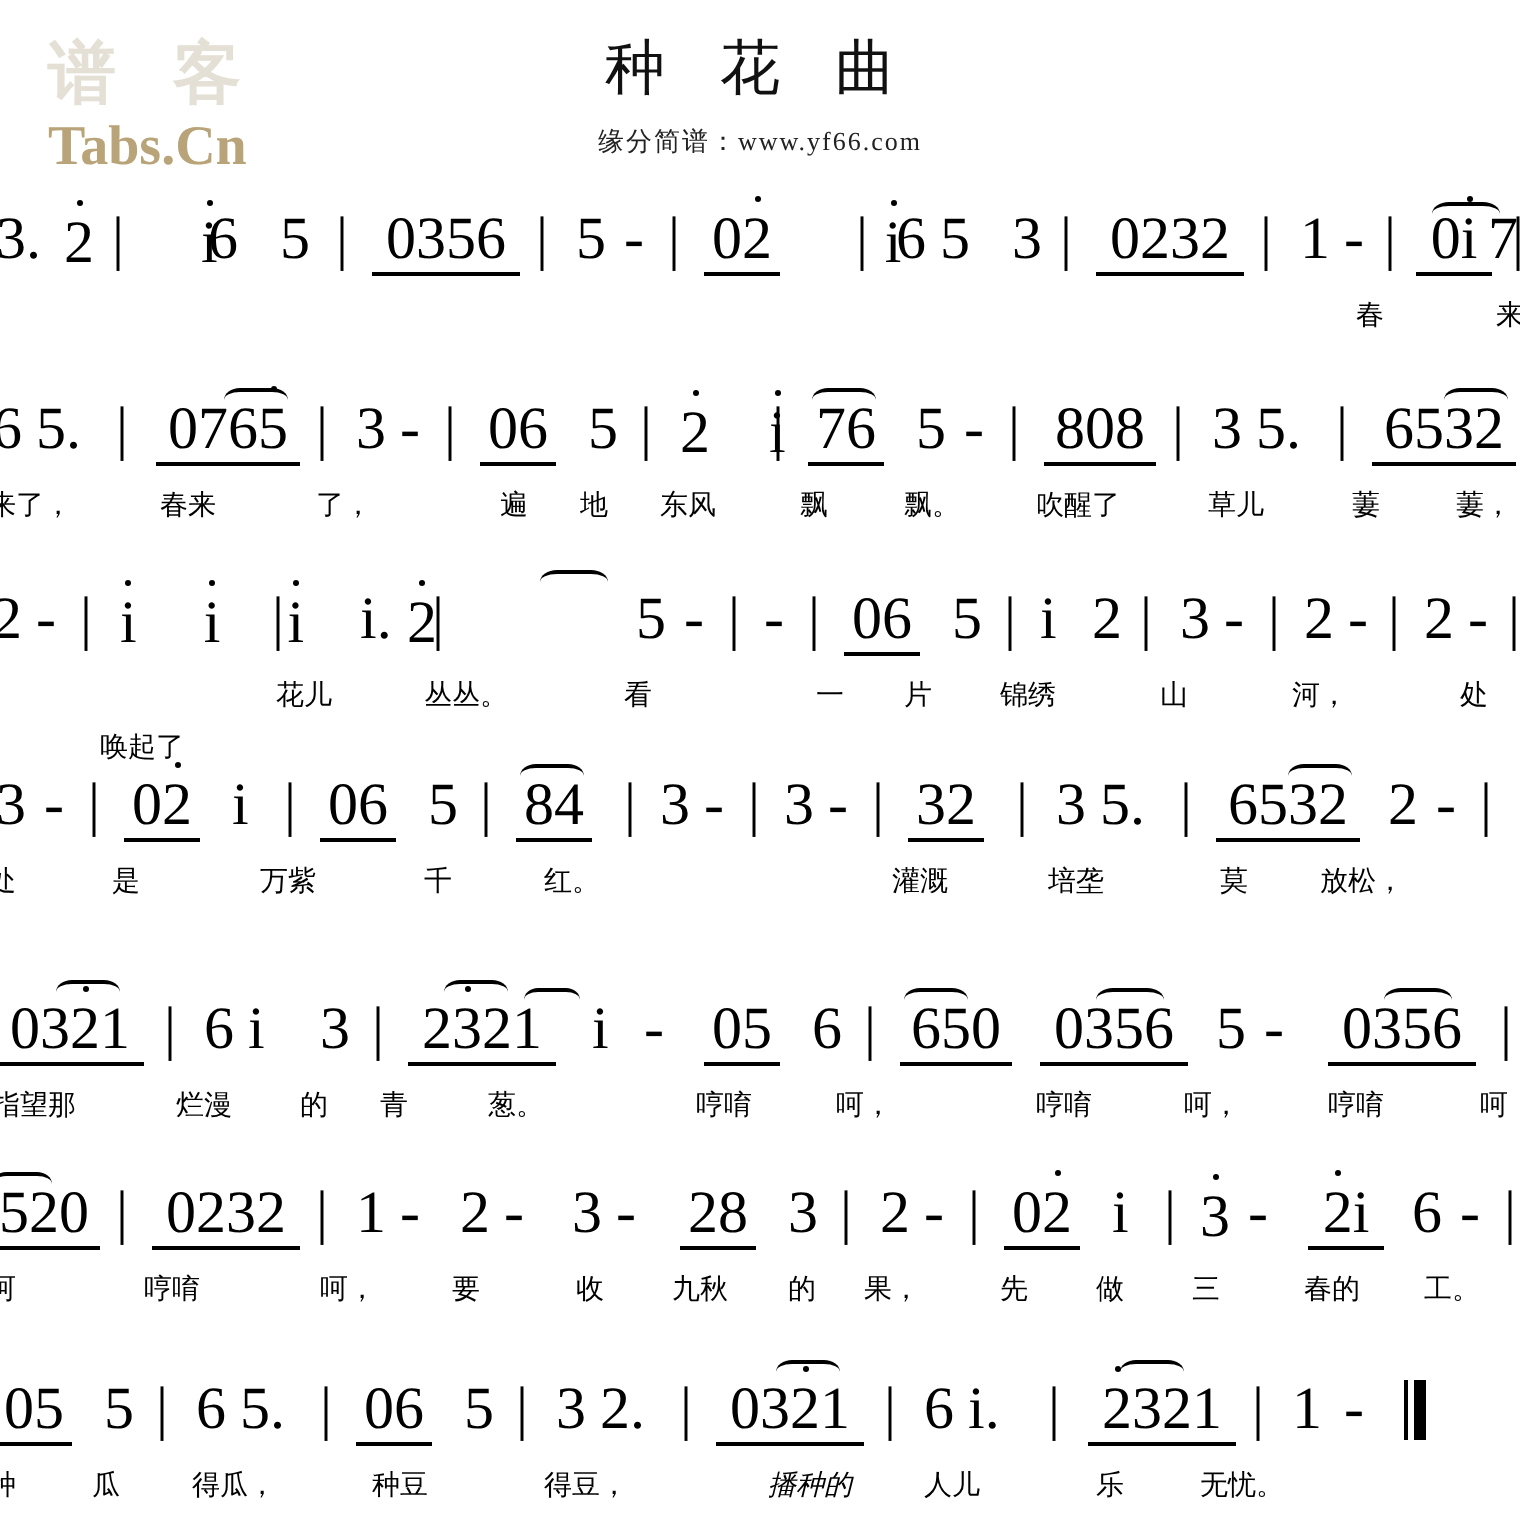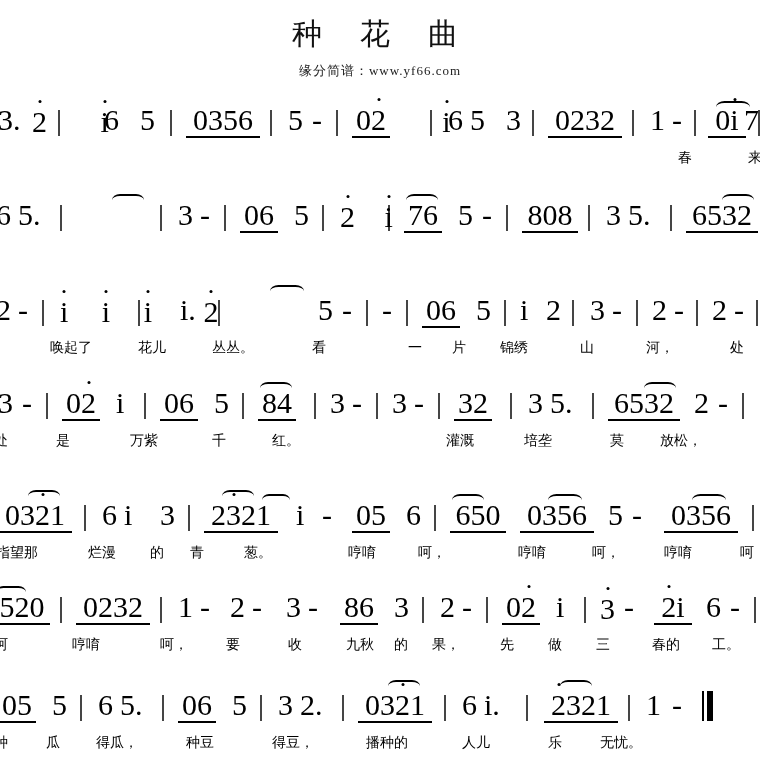--- a/index.html
+++ b/index.html
@@ -33,21 +33,21 @@
     font-size:72px;font-weight:bold;color:#e3e8c9;letter-spacing:4px;
     line-height:74px;opacity:.85;
   }
   .wm-center .wm-url{
     font-size:40px;font-weight:bold;color:#e6ecc8;letter-spacing:1px;
     line-height:44px;margin-top:-6px;
   }
   
   .title{
     position:absolute;top:14px;left:0;width:760px;text-align:center;
-    font-size:30px;letter-spacing:10px;font-family:Liberation Mono, monospace;
+    font-size:30px;letter-spacing:10px;font-family:Liberation Serif, serif;
     color:#111;
   }
   .subtitle{
     position:absolute;top:62px;left:0;width:760px;text-align:center;
     font-size:13px;color:#222;letter-spacing:1px;
   }
   
   .system{
     position:absolute;left:0;width:760px;
   }
@@ -80,20 +80,22 @@
   }
   .lyr{position:absolute;display:inline-block;text-align:center;font-size:14px;}
   .endbar{display:inline-block;}
   .thickbar{display:inline-block;width:6px;height:30px;background:#000;vertical-align:-4px;}
   .thinbar{display:inline-block;width:2px;height:30px;background:#000;vertical-align:-4px;margin-right:3px;}
 </style>
 </head>
 <body>
 
 <div class="wm-topleft">
+  <div class="wm-cn">谱 客</div>
+  <div class="wm-en">Tabs.Cn</div>
 </div>
 
 <div class="wm-center">
 </div>
 
 <div class="title">种 花 曲</div>
 <div class="subtitle">缘分简谱：www.yf66.com</div>
 
 <div class="system" style="top:105px;">
   <div class="notes">
@@ -130,20 +132,21 @@
     <span class="lyr" style="left:678px;">春</span>
     <span class="lyr" style="left:748px;">来</span>
   </div>
 </div>
 
 <div class="system" style="top:200px;">
   <div class="notes">
     <span class="tok num" style="left:-4px;">6</span>
     <span class="tok num" style="left:18px;">5.</span>
     <span class="tok bar" style="left:58px;">|</span>
+    <span class="tok num underline1" style="left:78px;width:72px;">076<span class="dot-over" style="display:inline-block;">5</span></span>
     <span class="slur" style="left:112px;top:-6px;width:32px;"></span>
     <span class="tok bar" style="left:158px;">|</span>
     <span class="tok num" style="left:178px;">3</span>
     <span class="tok dash" style="left:200px;">-</span>
     <span class="tok bar" style="left:222px;">|</span>
     <span class="tok num underline1" style="left:240px;width:38px;">06</span>
     <span class="tok num" style="left:294px;">5</span>
     <span class="tok bar" style="left:320px;">|</span>
     <span class="tok num dot-over" style="left:340px;">2</span>
     <span class="tok num dot-over" style="left:362px;">i</span>
@@ -153,20 +156,34 @@
     <span class="tok num" style="left:458px;">5</span>
     <span class="tok dash" style="left:482px;">-</span>
     <span class="tok bar" style="left:504px;">|</span>
     <span class="tok num underline1" style="left:522px;width:56px;">808</span>
     <span class="tok bar" style="left:586px;">|</span>
     <span class="tok num" style="left:606px;">3</span>
     <span class="tok num" style="left:628px;">5.</span>
     <span class="tok bar" style="left:668px;">|</span>
     <span class="tok num underline1" style="left:686px;width:72px;">6532</span>
     <span class="slur" style="left:722px;top:-6px;width:32px;"></span>
+  </div>
+  <div class="lyrics">
+    <span class="lyr" style="left:-6px;">来了，</span>
+    <span class="lyr" style="left:80px;">春来</span>
+    <span class="lyr" style="left:158px;">了，</span>
+    <span class="lyr" style="left:250px;">遍</span>
+    <span class="lyr" style="left:290px;">地</span>
+    <span class="lyr" style="left:330px;">东风</span>
+    <span class="lyr" style="left:400px;">飘</span>
+    <span class="lyr" style="left:452px;">飘。</span>
+    <span class="lyr" style="left:518px;">吹醒了</span>
+    <span class="lyr" style="left:604px;">草儿</span>
+    <span class="lyr" style="left:676px;">萋</span>
+    <span class="lyr" style="left:728px;">萋，</span>
   </div>
 </div>
 
 <div class="system" style="top:295px;">
   <div class="notes">
     <span class="tok num" style="left:-4px;">2</span>
     <span class="tok dash" style="left:18px;">-</span>
     <span class="tok bar" style="left:40px;">|</span>
     <span class="tok num dot-over" style="left:60px;">i</span>
     <span class="tok num dot-over" style="left:86px;">i</span>
@@ -191,21 +208,21 @@
     <span class="tok dash" style="left:612px;">-</span>
     <span class="tok bar" style="left:634px;">|</span>
     <span class="tok num" style="left:652px;">2</span>
     <span class="tok dash" style="left:674px;">-</span>
     <span class="tok bar" style="left:694px;">|</span>
     <span class="tok num" style="left:712px;">2</span>
     <span class="tok dash" style="left:734px;">-</span>
     <span class="tok bar" style="left:754px;">|</span>
   </div>
   <div class="lyrics">
-    <span class="lyr" style="left:50px;">唤起了</span>
+    <span class="lyr" style="left:50px;margin-top:26px;">唤起了</span>
     <span class="lyr" style="left:138px;">花儿</span>
     <span class="lyr" style="left:212px;">丛丛。</span>
     <span class="lyr" style="left:312px;">看</span>
     <span class="lyr" style="left:408px;">一</span>
     <span class="lyr" style="left:452px;">片</span>
     <span class="lyr" style="left:500px;">锦绣</span>
     <span class="lyr" style="left:580px;">山</span>
     <span class="lyr" style="left:646px;">河，</span>
     <span class="lyr" style="left:730px;">处</span>
   </div>
@@ -303,21 +320,21 @@
     <span class="slur" style="left:-4px;top:-6px;width:30px;"></span>
     <span class="tok bar" style="left:58px;">|</span>
     <span class="tok num underline1" style="left:76px;width:74px;">0232</span>
     <span class="tok bar" style="left:158px;">|</span>
     <span class="tok num" style="left:178px;">1</span>
     <span class="tok dash" style="left:200px;">-</span>
     <span class="tok num" style="left:230px;">2</span>
     <span class="tok dash" style="left:252px;">-</span>
     <span class="tok num" style="left:286px;">3</span>
     <span class="tok dash" style="left:308px;">-</span>
-    <span class="tok num underline1" style="left:340px;width:38px;">86</span>
+    <span class="tok num underline1" style="left:340px;width:38px;">28</span>
     <span class="tok num" style="left:394px;">3</span>
     <span class="tok bar" style="left:420px;">|</span>
     <span class="tok num" style="left:440px;">2</span>
     <span class="tok dash" style="left:462px;">-</span>
     <span class="tok bar" style="left:484px;">|</span>
     <span class="tok num underline1" style="left:502px;width:38px;">0<span class="dot-over" style="display:inline-block;">2</span></span>
     <span class="tok num" style="left:556px;">i</span>
     <span class="tok bar" style="left:582px;">|</span>
     <span class="tok num dot-over" style="left:600px;">3</span>
     <span class="tok dash" style="left:624px;">-</span>
@@ -325,21 +342,21 @@
     <span class="tok num" style="left:706px;">6</span>
     <span class="tok dash" style="left:730px;">-</span>
     <span class="tok bar" style="left:752px;">|</span>
   </div>
   <div class="lyrics">
     <span class="lyr" style="left:-6px;">呵</span>
     <span class="lyr" style="left:72px;">哼唷</span>
     <span class="lyr" style="left:160px;">呵，</span>
     <span class="lyr" style="left:226px;">要</span>
     <span class="lyr" style="left:288px;">收</span>
-    <span class="lyr" style="left:346px;">九秋</span>
+    <span class="lyr" style="left:336px;">九秋</span>
     <span class="lyr" style="left:394px;">的</span>
     <span class="lyr" style="left:432px;">果，</span>
     <span class="lyr" style="left:500px;">先</span>
     <span class="lyr" style="left:548px;">做</span>
     <span class="lyr" style="left:596px;">三</span>
     <span class="lyr" style="left:652px;">春的</span>
     <span class="lyr" style="left:712px;">工。</span>
   </div>
 </div>
 
@@ -371,18 +388,18 @@
     <span class="tok endbar" style="left:702px;">
       <span class="thinbar"></span><span class="thickbar"></span>
     </span>
   </div>
   <div class="lyrics">
     <span class="lyr" style="left:-6px;">种</span>
     <span class="lyr" style="left:46px;">瓜</span>
     <span class="lyr" style="left:96px;">得瓜，</span>
     <span class="lyr" style="left:186px;">种豆</span>
     <span class="lyr" style="left:272px;">得豆，</span>
-    <span class="lyr" style="left:366px;">播种的</span>
+    <span class="lyr" style="left:384px;font-style:italic;">播种的</span>
     <span class="lyr" style="left:462px;">人儿</span>
     <span class="lyr" style="left:548px;">乐</span>
     <span class="lyr" style="left:600px;">无忧。</span>
   </div>
 </div>
 
 </body></html>

